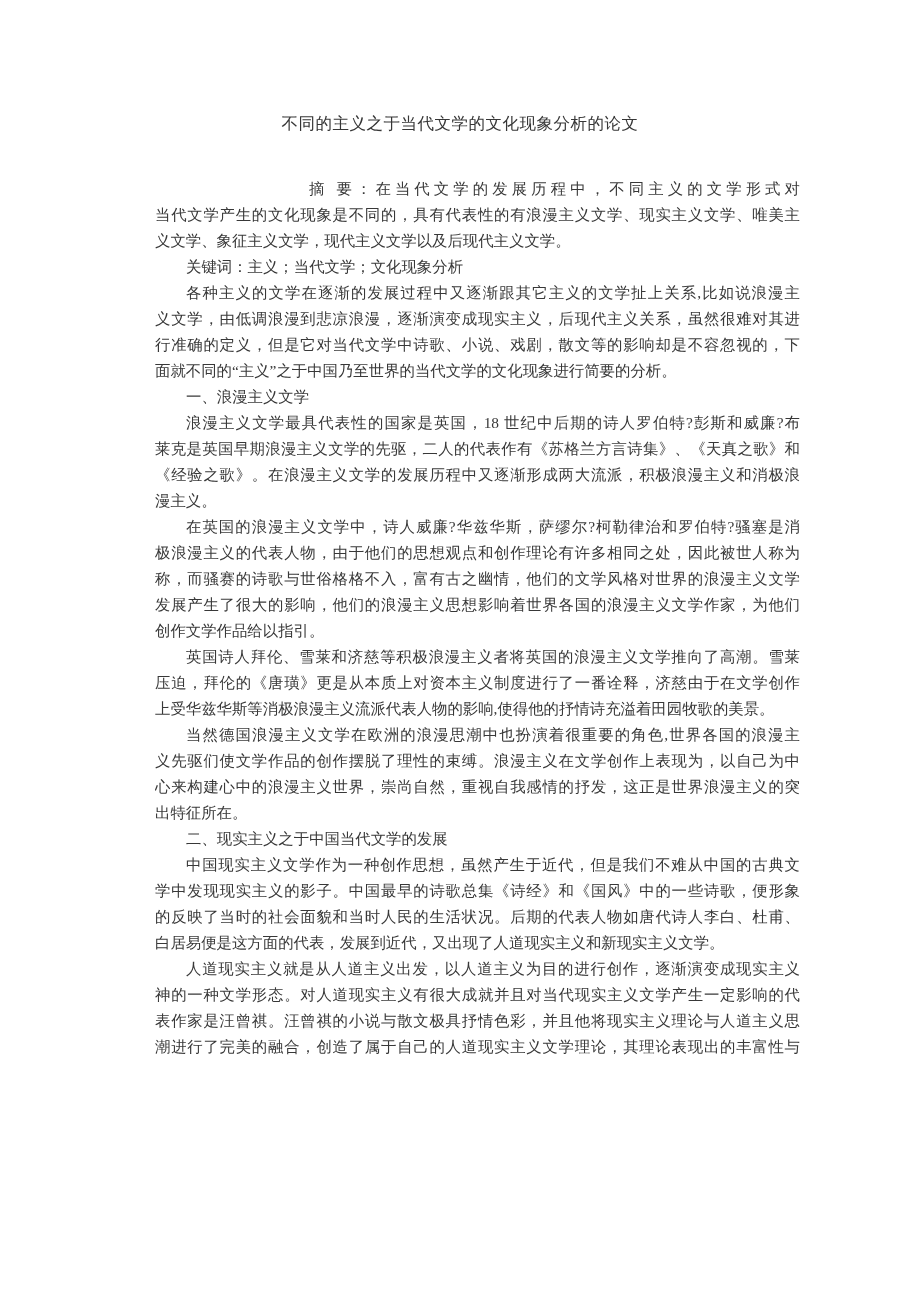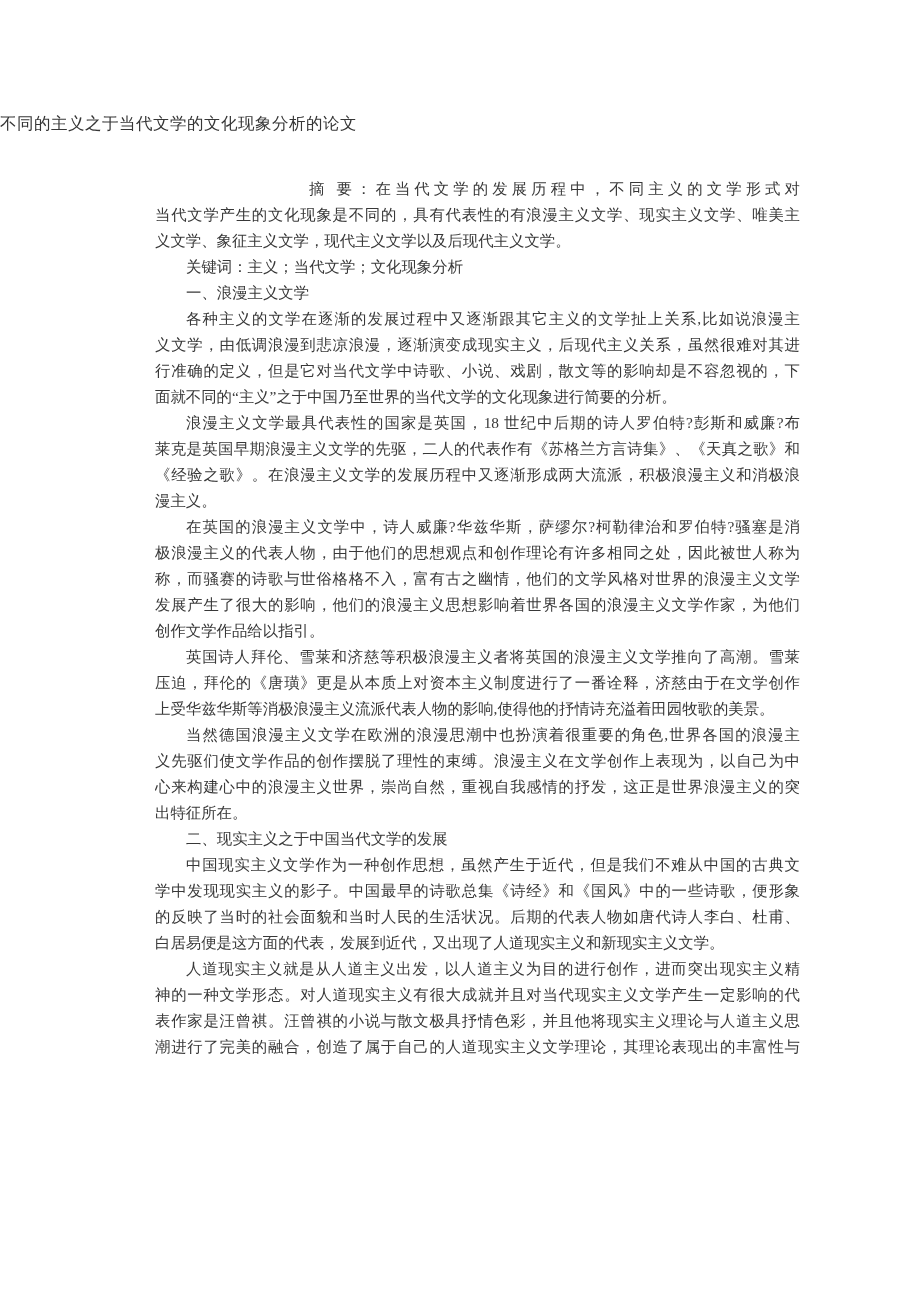--- a/index.html
+++ b/index.html
@@ -15,21 +15,21 @@
     background: #ffffff;
     overflow: hidden;
     font-family: "Liberation Serif", "DejaVu Serif", serif;
     color: #333333;
   }
   .doc-title {
     position: absolute;
     top: 113px;
     left: 0;
     width: 100%;
-    text-align: left;
+    text-align: center;
     font-size: 16.5px;
     line-height: 21px;
     letter-spacing: 0.5px;
     color: #363636;
     white-space: nowrap;
   }
   .doc-body {
     position: absolute;
     top: 176px;
     left: 155px;
@@ -61,27 +61,27 @@
   <div class="doc-body">
       <div class="para">
         <div class="line" style="padding-left: 154px;">摘 要：在当代文学的发展历程中，不同主义的文学形式对</div>
         <div class="line">当代文学产生的文化现象是不同的，具有代表性的有浪漫主义文学、现实主义文学、唯美主</div>
         <div class="line last">义文学、象征主义文学，现代主义文学以及后现代主义文学。</div>
       </div>
       <div class="para">
         <div class="line last" style="padding-left: 31px;">关键词：主义；当代文学；文化现象分析</div>
       </div>
       <div class="para">
-        <div class="line last" style="padding-left: 31px;">一、浪漫主义文学</div>
-      </div>
-      <div class="para">
         <div class="line" style="padding-left: 31px;">各种主义的文学在逐渐的发展过程中又逐渐跟其它主义的文学扯上关系,比如说浪漫主</div>
         <div class="line">义文学，由低调浪漫到悲凉浪漫，逐渐演变成现实主义，后现代主义关系，虽然很难对其进</div>
         <div class="line">行准确的定义，但是它对当代文学中诗歌、小说、戏剧，散文等的影响却是不容忽视的，下</div>
         <div class="line last">面就不同的“主义”之于中国乃至世界的当代文学的文化现象进行简要的分析。</div>
+      </div>
+      <div class="para">
+        <div class="line last" style="padding-left: 31px;">一、浪漫主义文学</div>
       </div>
       <div class="para">
         <div class="line" style="padding-left: 31px;">浪漫主义文学最具代表性的国家是英国，18 世纪中后期的诗人罗伯特?彭斯和威廉?布</div>
         <div class="line">莱克是英国早期浪漫主义文学的先驱，二人的代表作有《苏格兰方言诗集》、《天真之歌》和</div>
         <div class="line">《经验之歌》。在浪漫主义文学的发展历程中又逐渐形成两大流派，积极浪漫主义和消极浪</div>
         <div class="line last">漫主义。</div>
       </div>
       <div class="para">
         <div class="line" style="padding-left: 31px;">在英国的浪漫主义文学中，诗人威廉?华兹华斯，萨缪尔?柯勒律治和罗伯特?骚塞是消</div>
         <div class="line">极浪漫主义的代表人物，由于他们的思想观点和创作理论有许多相同之处，因此被世人称为</div>
@@ -105,19 +105,19 @@
       <div class="para">
         <div class="line last" style="padding-left: 31px;">二、现实主义之于中国当代文学的发展</div>
       </div>
       <div class="para">
         <div class="line" style="padding-left: 31px;">中国现实主义文学作为一种创作思想，虽然产生于近代，但是我们不难从中国的古典文</div>
         <div class="line">学中发现现实主义的影子。中国最早的诗歌总集《诗经》和《国风》中的一些诗歌，便形象</div>
         <div class="line">的反映了当时的社会面貌和当时人民的生活状况。后期的代表人物如唐代诗人李白、杜甫、</div>
         <div class="line last">白居易便是这方面的代表，发展到近代，又出现了人道现实主义和新现实主义文学。</div>
       </div>
       <div class="para">
-        <div class="line" style="padding-left: 31px;">人道现实主义就是从人道主义出发，以人道主义为目的进行创作，进而突出现实主义精</div>
+        <div class="line" style="padding-left: 31px;">人道现实主义就是从人道主义出发，以人道主义为目的进行创作，逐渐演变成现实主义</div>
         <div class="line">神的一种文学形态。对人道现实主义有很大成就并且对当代现实主义文学产生一定影响的代</div>
         <div class="line">表作家是汪曾祺。汪曾祺的小说与散文极具抒情色彩，并且他将现实主义理论与人道主义思</div>
         <div class="line">潮进行了完美的融合，创造了属于自己的人道现实主义文学理论，其理论表现出的丰富性与</div>
       </div>
     </div>
 </div>
 
 </body></html>

